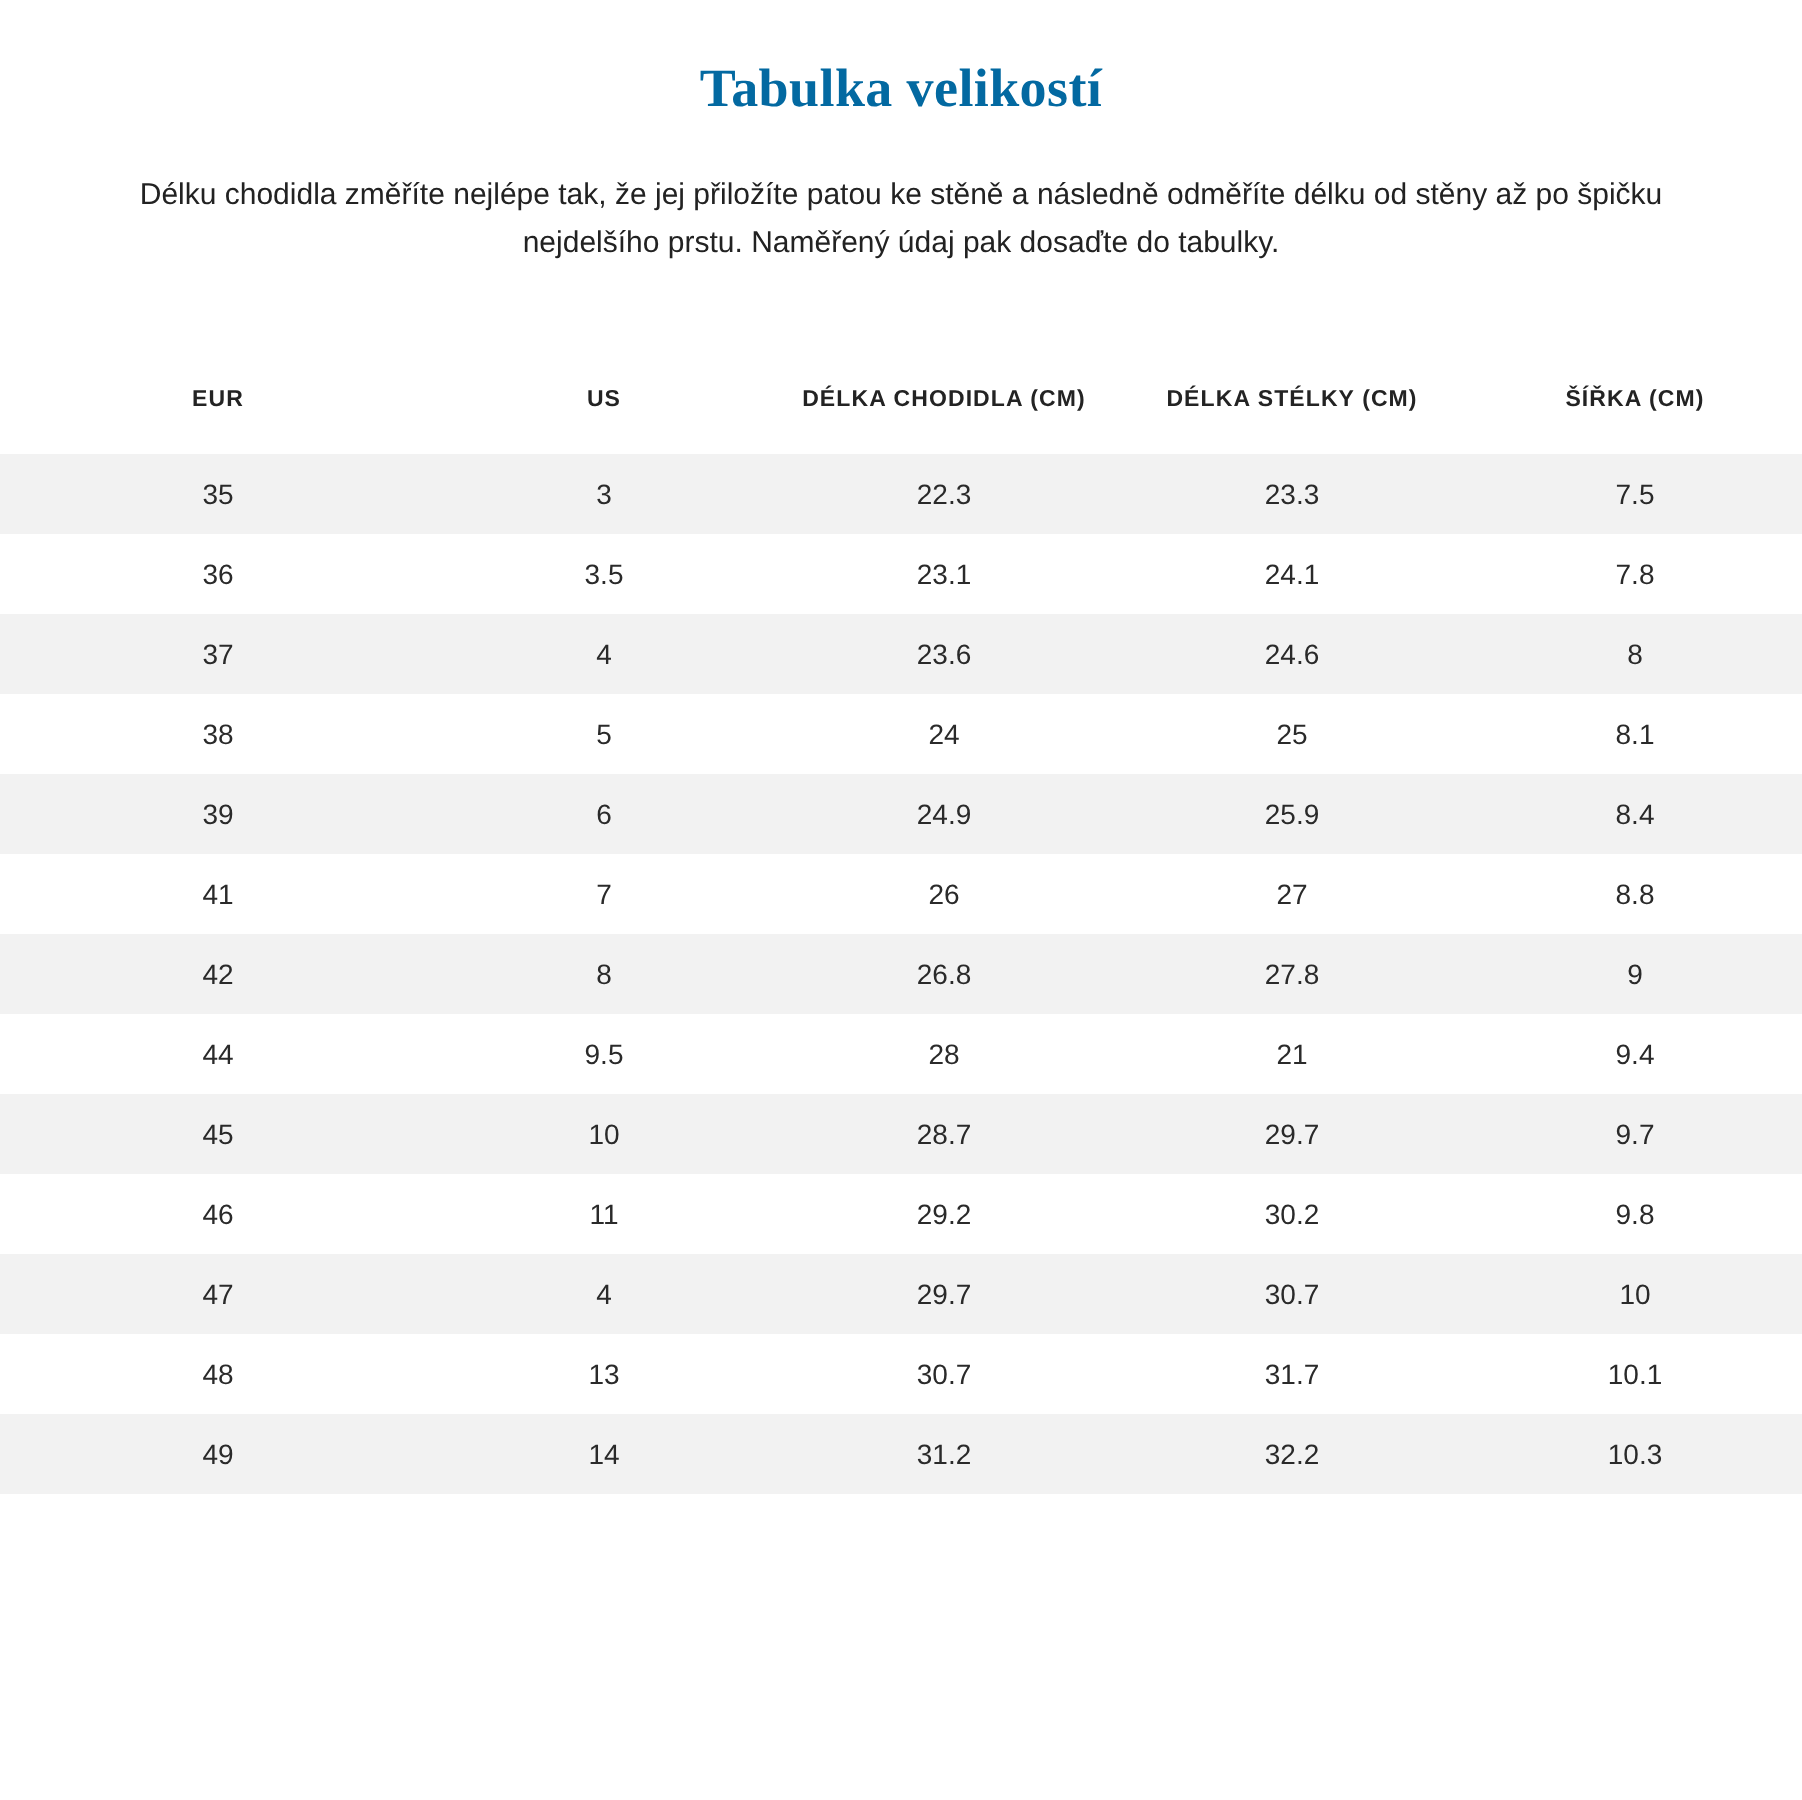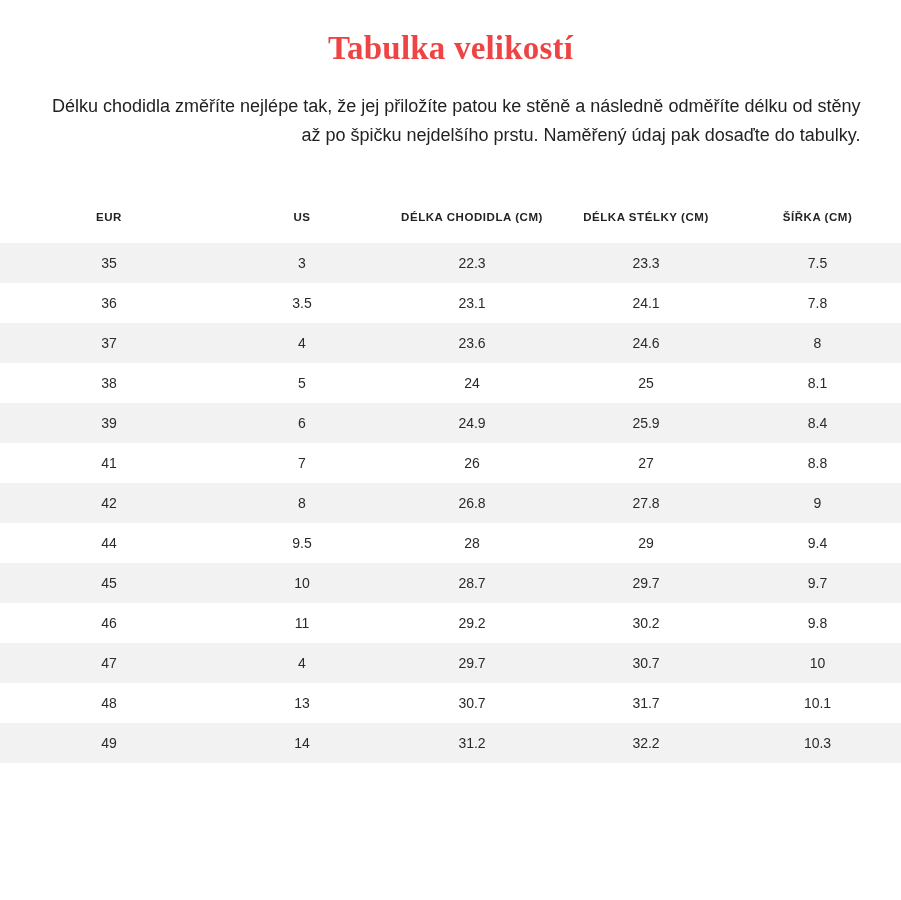--- a/index.html
+++ b/index.html
@@ -17,32 +17,32 @@
   .page {
     width: 901px;
     height: 900px;
     box-sizing: border-box;
     padding: 0;
     display: block;
   }
   .title {
     font-family: "Liberation Serif", serif;
     font-weight: 700;
-    font-size: 33px;
+    font-size: 27px;
     text-align: center;
     letter-spacing: 0.2px;
     margin: 30px 0 0 0;
     line-height: 1.1;
-    color: #ef4444;
+    color: #0369a1;
   }
   .intro {
     margin: 26px auto 0 auto;
     width: 820px;
-    text-align: right;
-    font-size: 18px;
+    text-align: center;
+    font-size: 15px;
     line-height: 1.62;
     color: #222222;
     font-weight: 400;
   }
   .table-wrap {
     margin: 44px auto 0 auto;
     width: 901px;
   }
   table.size-table {
     width: 901px;
@@ -154,21 +154,21 @@
             <td>42</td>
             <td>8</td>
             <td>26.8</td>
             <td>27.8</td>
             <td>9</td>
           </tr>
           <tr>
             <td>44</td>
             <td>9.5</td>
             <td>28</td>
-            <td>29</td>
+            <td>21</td>
             <td>9.4</td>
           </tr>
           <tr>
             <td>45</td>
             <td>10</td>
             <td>28.7</td>
             <td>29.7</td>
             <td>9.7</td>
           </tr>
           <tr>

